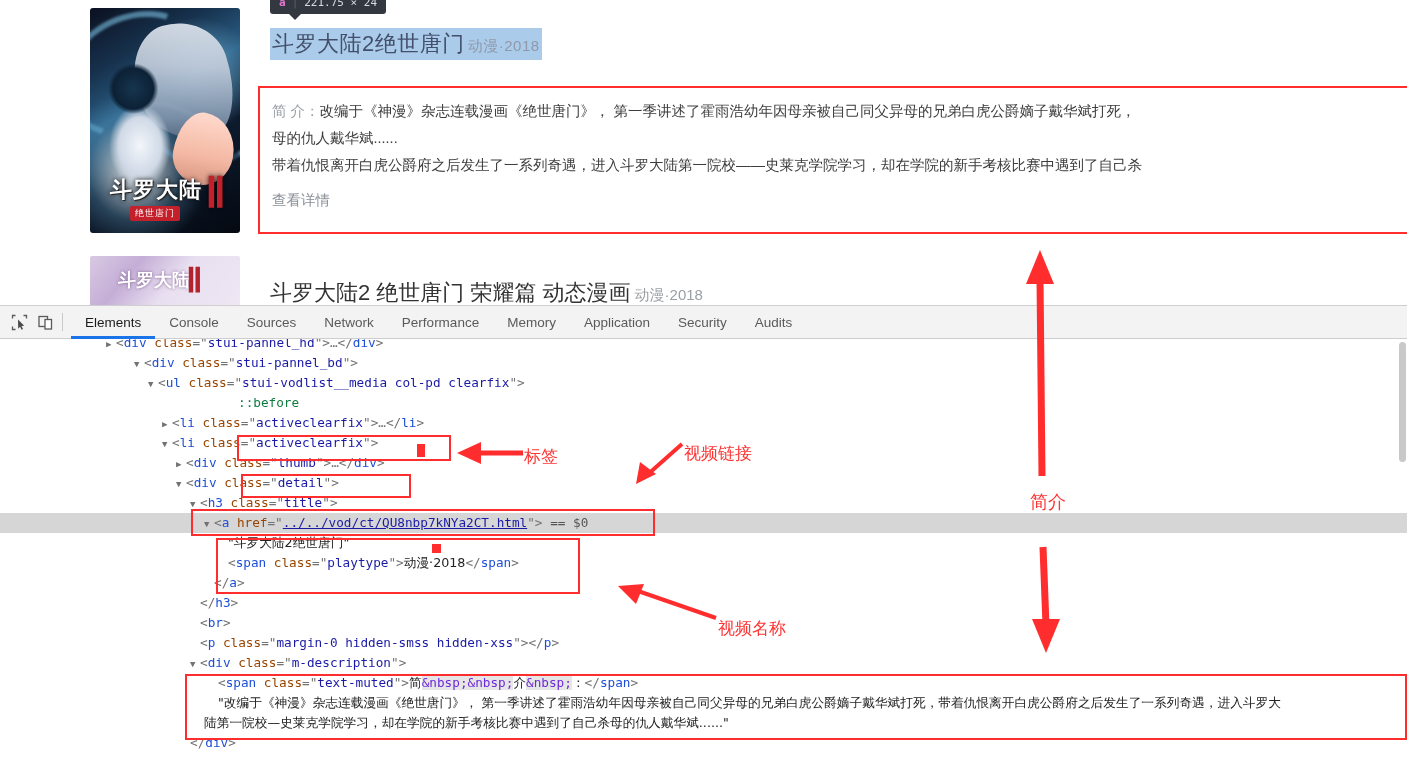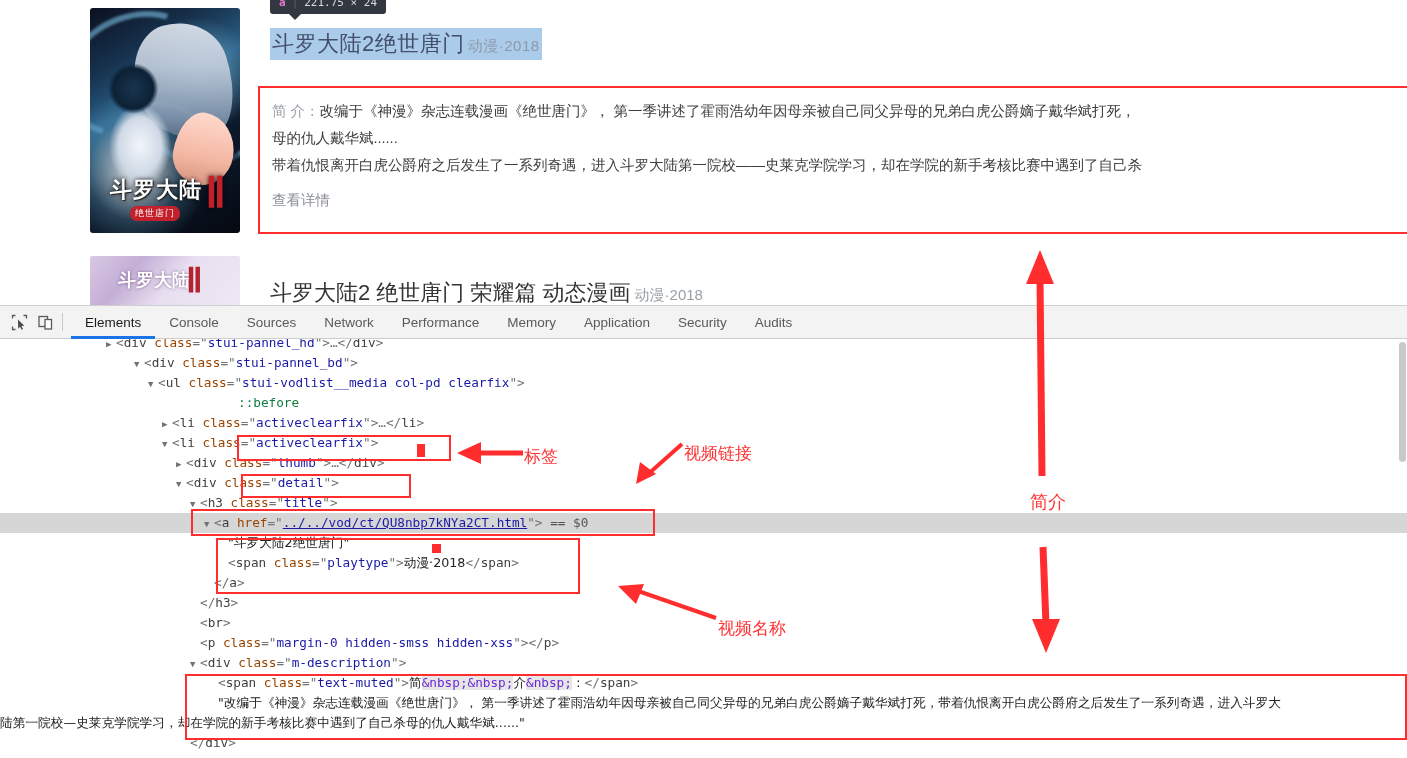--- a/index.html
+++ b/index.html
@@ -53,21 +53,21 @@
     text-shadow: 0 0 4px #000, 1px 1px 0 #333;
     font-family:"DejaVu Sans", sans-serif;
   }
   .poster1 .logo-ii {
     position:absolute; right:14px; bottom:22px; color:#c4202b; font-size:42px;
     font-weight:bold; font-family:"Liberation Serif", serif; line-height:.8;
     text-shadow: 0 0 5px rgba(0,0,0,.8);
   }
   .poster1 .badge {
     position:absolute; left:40px; bottom:12px; background:#c4202b; color:#fff;
-    font-size:9px; padding:1px 5px; letter-spacing:1px; border-radius:7px;
+    font-size:9px; padding:1px 5px; letter-spacing:1px; border-radius:2px;
   }
 
   .title1 {
     position:absolute; left:270px; top:28px;
     font-size:22px; color:#44506b; letter-spacing:.5px;
     background:#aacbea; padding:1px 2px; white-space:nowrap;text-align:right;
   }
   .title1 .playtype { color:#8f99ab; font-size:15px; margin-left:3px; }
 
   .tooltip {
@@ -118,21 +118,21 @@
 
   .dom {
     position:absolute; left:0; top:33px; width:1407px; height:420px;
     font-family:"DejaVu Sans Mono","Liberation Mono",monospace;
     font-size:12.7px; line-height:20px; color:#222; overflow:hidden; background:#fff;
   }
   .dom .row { position:relative; height:20px; white-space:nowrap; padding-left:0; }
   .dom .row.sel { background:#d6d6d6; }
   .tri { color:#727272; font-size:9px; display:inline-block; width:10px; }
   .t-punct { color:#727272; }
-  .t-name { color:#404040; }
+  .t-name { color:#1d4ed8; }
   .t-attr { color:#994500; }
   .t-val  { color:#1a1aa6; }
   .t-text { color:#222; }
   .t-link { color:#1a1aa6; text-decoration:underline; }
   .t-ent  { color:#6d28d9; background:#e6e6e6; }
   .t-pseudo { color:#0d7c3e; }
   .t-dollar { color:#555; }
   .t-cn { color:#222; font-family:"DejaVu Sans", sans-serif; }
 
   
@@ -288,21 +288,21 @@
       </div>
 
       <div class="row" style="padding-left:218px;">
         <span class="t-punct">&lt;</span><span class="t-name">span</span> <span class="t-attr">class</span><span class="t-punct">="</span><span class="t-val">text-muted</span><span class="t-punct">"&gt;</span><span class="t-cn">简</span><span class="t-ent">&amp;nbsp;</span><span class="t-ent">&amp;nbsp;</span><span class="t-cn">介</span><span class="t-ent">&amp;nbsp;</span><span class="t-cn">：</span><span class="t-punct">&lt;/</span><span class="t-name">span</span><span class="t-punct">&gt;</span>
       </div>
 
       <div class="row" style="padding-left:218px;">
         <span class="t-text t-cn">"改编于《神漫》杂志连载漫画《绝世唐门》， 第一季讲述了霍雨浩幼年因母亲被自己同父异母的兄弟白虎公爵嫡子戴华斌打死，带着仇恨离开白虎公爵府之后发生了一系列奇遇，进入斗罗大</span>
       </div>
 
-      <div class="row" style="">
+      <div class="row" style="padding-left:204px;">
         <span class="t-text t-cn">陆第一院校—史莱克学院学习，却在学院的新手考核比赛中遇到了自己杀母的仇人戴华斌......"</span>
       </div>
 
       <div class="row" style="padding-left:190px;">
         <span class="t-punct">&lt;/</span><span class="t-name">div</span><span class="t-punct">&gt;</span>
       </div>
 
       <div class="row" style="padding-left:204px;">
         <span class="t-punct">…</span>
       </div>

